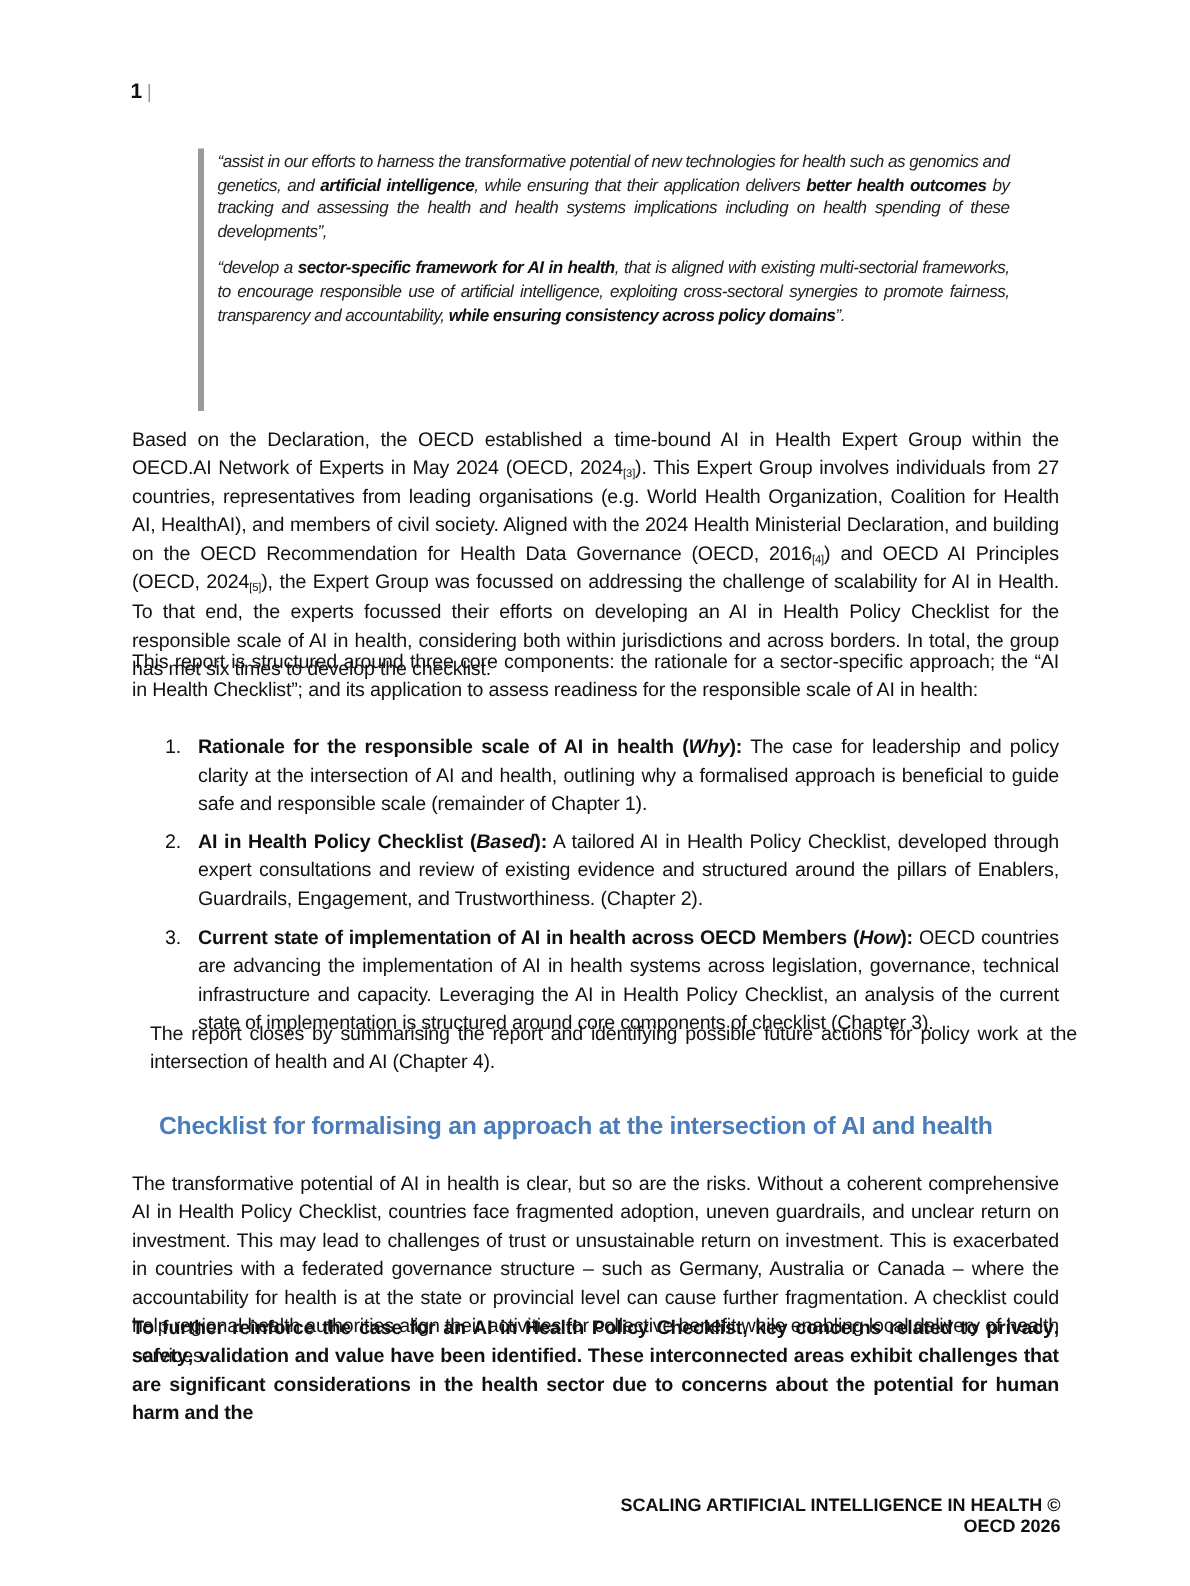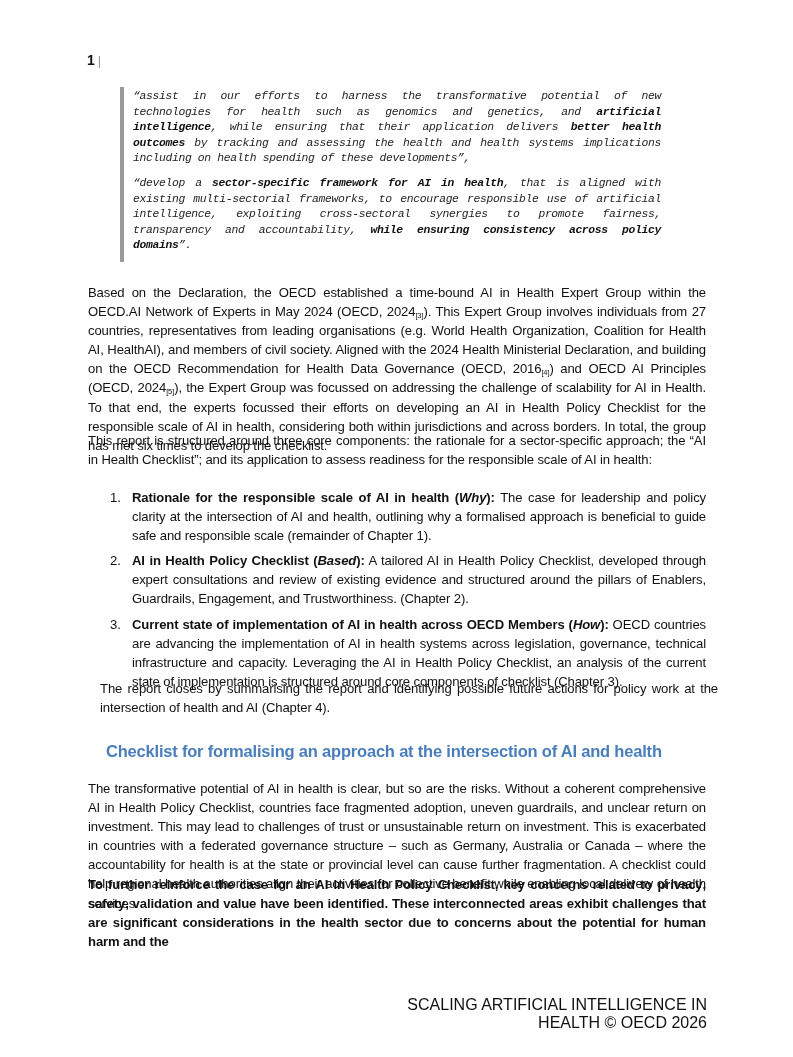--- a/index.html
+++ b/index.html
@@ -105,38 +105,39 @@
       margin: 0;
     }
     .p4 { top: 779px; }
     .p5 { top: 875px; font-weight: bold; }
     .footer {
       position: absolute;
       left: 389px;
       top: 996px;
       width: 318px;
       text-align: right;
-      font-size: 16px;
+      font-size: 12px;
       color: #111;
       letter-spacing: 0px;
+      font-weight: bold;
     }
     sub.ref {
       font-size: 7.5px;
       vertical-align: -2px;
       line-height: 0;
     }
   </style>
 </head>
 <body>
 
 <div class="page-num">
   <span>1</span><span class="sep">|</span>
 </div>
 
-<blockquote class="quote-block" style="margin:0;font-family:Liberation Mono, monospace;">
+<blockquote class="quote-block" style="margin:12px;">
   <p><span>“assist in our efforts to harness the transformative potential of new technologies for health such as genomics and genetics, and </span><b>artificial intelligence</b><span>, while ensuring that their application delivers </span><b>better health outcomes</b><span> by tracking and assessing the health and health systems implications including on health spending of these developments”,</span></p>
   <p><span>“develop a </span><b>sector-specific framework for AI in health</b><span>, that is aligned with existing multi-sectorial frameworks, to encourage responsible use of artificial intelligence, exploiting cross-sectoral synergies to promote fairness, transparency and accountability, </span><b>while ensuring consistency across policy domains</b><span>”.</span></p>
 </blockquote>
 
 <div class="body-text p1">
   <p><span>Based on the Declaration, the OECD established a time-bound AI in Health Expert Group within the OECD.AI Network of Experts in May 2024 (OECD, 2024</span><sub class="ref">[3]</sub><span>). This Expert Group involves individuals from 27 countries, representatives from leading organisations (e.g. World Health Organization, Coalition for Health AI, HealthAI), and members of civil society. Aligned with the 2024 Health Ministerial Declaration, and building on the OECD Recommendation for Health Data Governance (OECD, 2016</span><sub class="ref">[4]</sub><span>) and OECD AI Principles (OECD, 2024</span><sub class="ref">[5]</sub><span>), the Expert Group was focussed on addressing the challenge of scalability for AI in Health. To that end, the experts focussed their efforts on developing an AI in Health Policy Checklist for the responsible scale of AI in health, considering both within jurisdictions and across borders. In total, the group has met six times to develop the checklist.</span></p>
 </div>
 
 <div class="body-text p2">
   <p>This report is structured around three core components: the rationale for a sector-specific approach; the “AI in Health Checklist”; and its application to assess readiness for the responsible scale of AI in health:</p>

